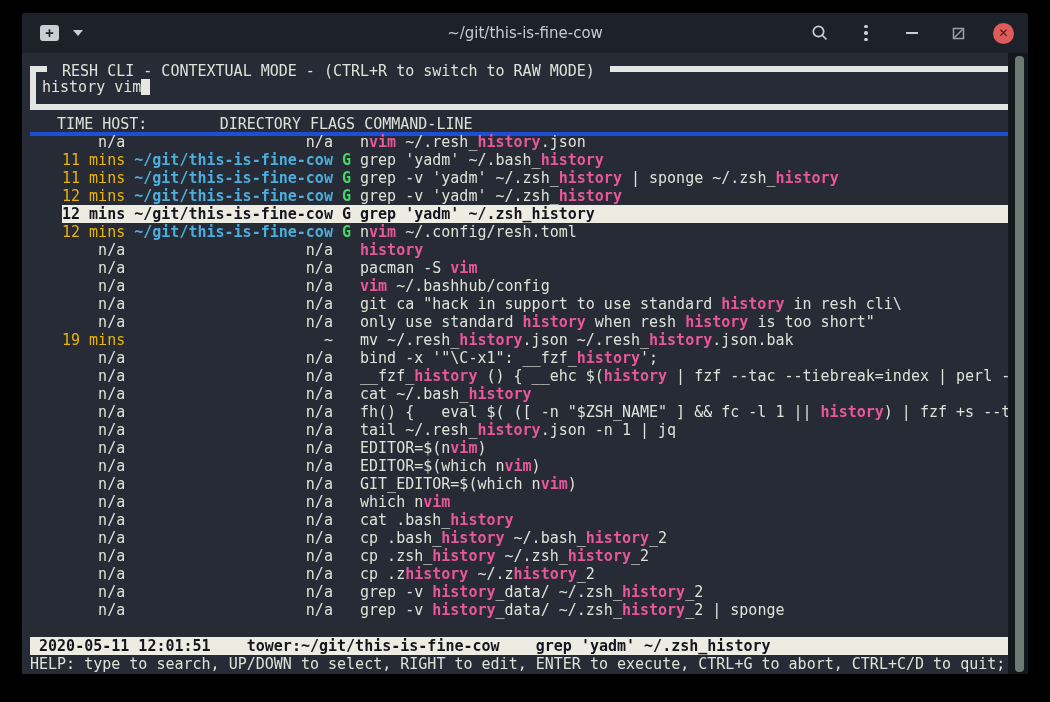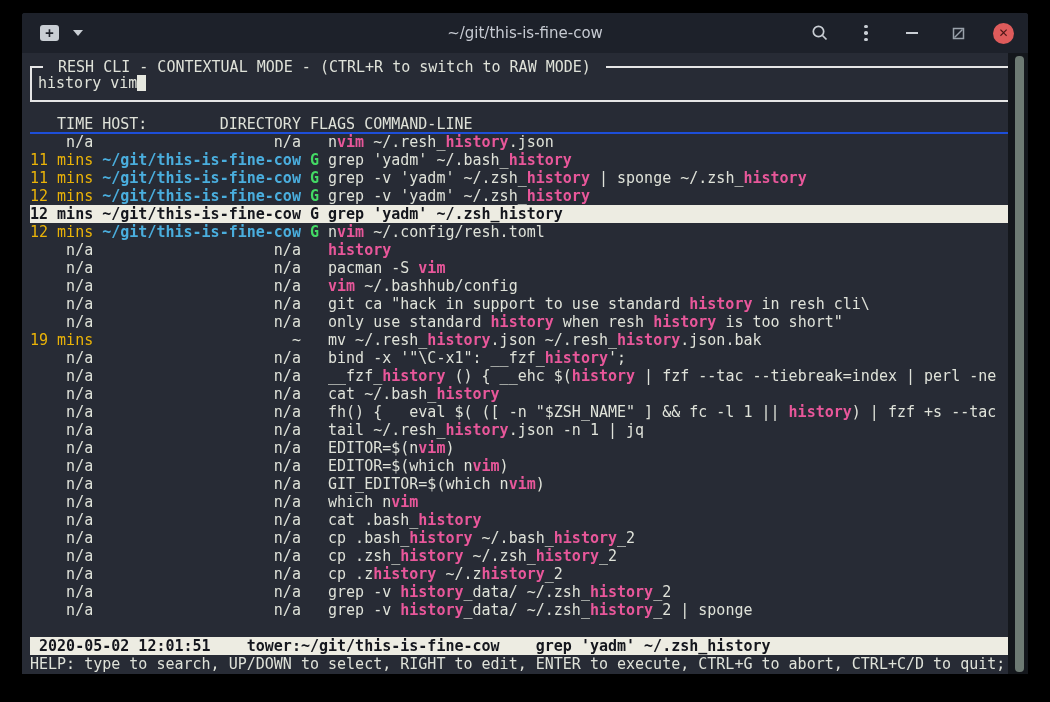--- a/index.html
+++ b/index.html
@@ -17,27 +17,27 @@
   .icon-btn{display:flex;align-items:center;justify-content:center;width:22px;height:22px;}
   .kebab{display:flex;flex-direction:column;gap:3px;}
   .kebab i{width:3.5px;height:3.5px;border-radius:50%;background:#c9ced4;}
   .minus{width:12px;height:2px;background:#c9ced4;}
   .closebtn{width:21px;height:21px;border-radius:50%;background:#de5b5b;display:flex;align-items:center;justify-content:center;
     color:#4a1616;font-size:12px;font-weight:bold;font-family:"DejaVu Sans",sans-serif;}
   
   .term{position:absolute;left:0;top:40px;right:0;bottom:0;background:#272b35;
     font-family:"DejaVu Sans Mono","Liberation Mono",monospace;font-size:15px;line-height:18px;color:#dfe2d9;}
   .pre{white-space:pre;}
-  .searchbox{position:absolute;left:8px;top:13px;width:976px;height:32px;border:2px solid #e5e5e5;}
+  .searchbox{position:absolute;left:8px;top:13px;width:976px;height:32px;border:6px solid #e5e5e5;}
   .searchbox .boxtitle{position:absolute;left:11px;top:-10px;background:#272b35;padding:0 6px;white-space:pre;}
   .searchbox .query{position:absolute;left:6px;top:6px;white-space:pre;}
   .cursor{display:inline-block;width:9px;height:16px;background:#e6e8e0;vertical-align:-3px;}
-  .tblheader{position:absolute;left:8px;top:62px;width:978px;height:17px;border-bottom:2px solid #1d4ed8;white-space:pre;}
+  .tblheader{position:absolute;left:8px;top:62px;width:978px;height:17px;border-bottom:4px solid #1d4ed8;white-space:pre;}
   .rows{position:absolute;left:8px;top:80px;width:978px;}
-  .row{height:18px;white-space:pre;}
+  .row{height:18px;white-space:pre;margin-left:32px;}
   .row.sel{background:#edece2;color:#14161d;font-weight:bold;}
   .t{color:#eab308;}
   .dir{color:#4aaede;font-weight:bold;}
   .flag{color:#43d964;font-weight:bold;}
   .hl{color:#e8579a;font-weight:bold;}
   .statusbar{position:absolute;left:8px;top:584px;width:978px;height:18px;background:#edece2;color:#14161d;
     font-weight:bold;white-space:pre;}
   .helpline{position:absolute;left:8px;top:602px;width:978px;height:18px;white-space:pre;}
   
   .gutter{position:absolute;right:0;top:40px;bottom:0;width:20px;background:#14171c;}
@@ -112,21 +112,21 @@
         <div class="row">    n/a                    n/a   GIT_EDITOR=$(which n<span class="hl">vim</span>)</div>
         <div class="row">    n/a                    n/a   which n<span class="hl">vim</span></div>
         <div class="row">    n/a                    n/a   cat .bash_<span class="hl">history</span></div>
         <div class="row">    n/a                    n/a   cp .bash_<span class="hl">history</span> ~/.bash_<span class="hl">history</span>_2</div>
         <div class="row">    n/a                    n/a   cp .zsh_<span class="hl">history</span> ~/.zsh_<span class="hl">history</span>_2</div>
         <div class="row">    n/a                    n/a   cp .z<span class="hl">history</span> ~/.z<span class="hl">history</span>_2</div>
         <div class="row">    n/a                    n/a   grep -v <span class="hl">history</span>_data/ ~/.zsh_<span class="hl">history</span>_2</div>
         <div class="row">    n/a                    n/a   grep -v <span class="hl">history</span>_data/ ~/.zsh_<span class="hl">history</span>_2 | sponge</div>
       </div>
 
-    <div class="statusbar" id="statusbar"> 2020-05-02 12:01:51    tower:~/git/this-is-fine-cow    grep 'yadm' ~/.zsh_history</div>
+    <div class="statusbar" id="statusbar"> 2020-05-11 12:01:51    tower:~/git/this-is-fine-cow    grep 'yadm' ~/.zsh_history</div>
 
     <div class="helpline">HELP: type to search, UP/DOWN to select, RIGHT to edit, ENTER to execute, CTRL+G to abort, CTRL+C/D to quit;</div>
   </div>
 
   <div class="gutter">
     <div class="thumb"></div>
   </div>
 
 </div>
 

